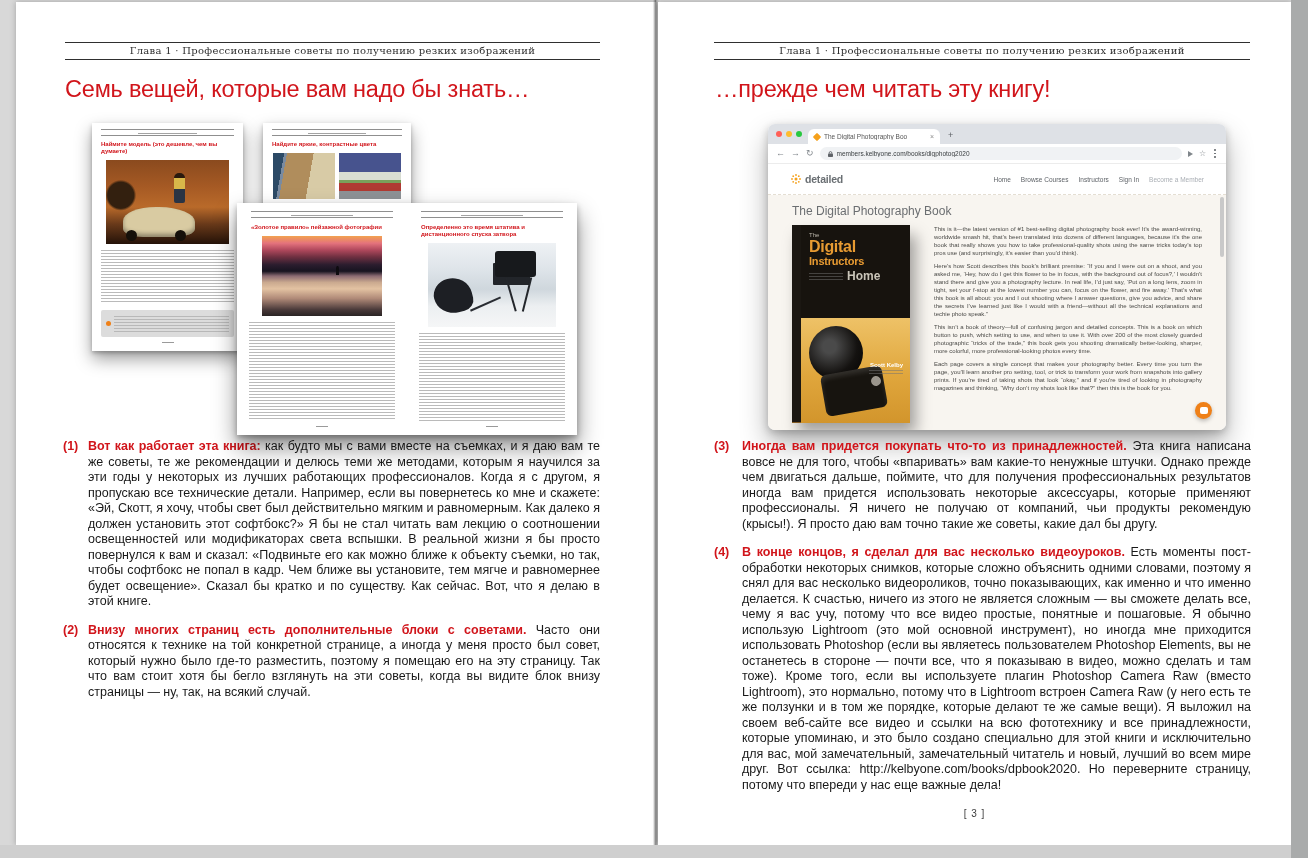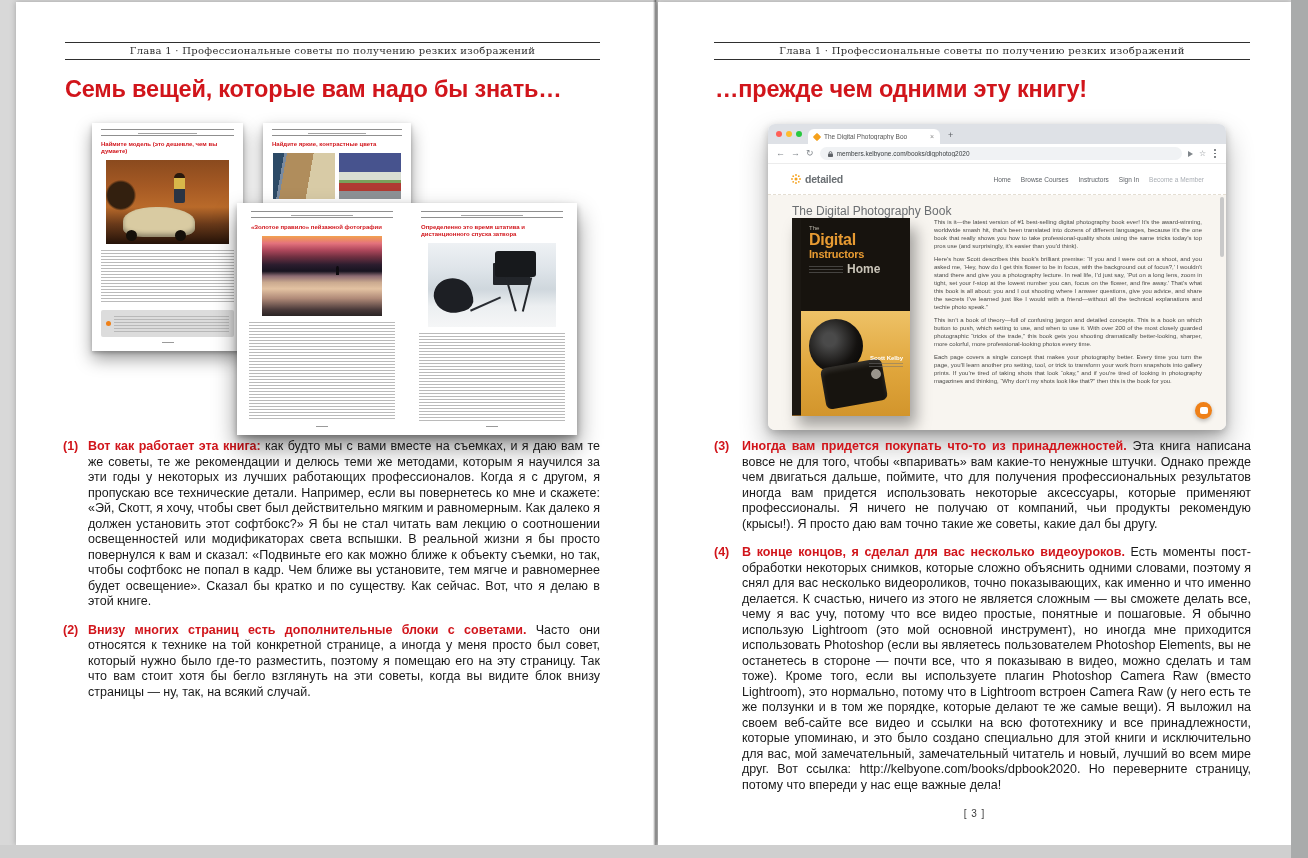--- a/index.html
+++ b/index.html
@@ -22,21 +22,21 @@
         background:linear-gradient(90deg,rgba(0,0,0,0) 0%,rgba(0,0,0,.45) 45%,rgba(0,0,0,.18) 60%,rgba(0,0,0,0) 100%)}
   .strip-r{position:absolute;top:0;left:1291px;width:17px;height:858px;background:#a9abab}
   .strip-b{position:absolute;top:845px;left:0;width:1291px;height:13px;background:#cfcfcf}
 
   
   .chap{position:absolute;top:40px;text-align:center;font-family:"DejaVu Serif",serif;
         font-size:10px;color:#2e2e2e;border-top:1.5px solid #2f2f2f;border-bottom:1.5px solid #2f2f2f;
         padding:2px 0 3px;letter-spacing:.3px}
   .left .chap{left:49px;width:535px}
   .right .chap{left:56px;width:536px}
-  .title{position:absolute;top:74px;font-size:23.5px;font-weight:bold;color:var(--red);letter-spacing:-.2px}
+  .title{position:absolute;top:74px;font-size:23.5px;font-weight:normal;color:var(--red);letter-spacing:-.2px}
   .left .title{left:49px}
   .right .title{left:57px}
   .folio{position:absolute;top:806px;left:0;width:100%;text-align:center;font-size:10px;color:#3c3c3c;letter-spacing:1px}
 
   
   .paras{position:absolute;display:flex;flex-direction:column;gap:13px}
   .left .paras{top:437px;left:47px;width:537px}
   .right .paras{top:437px;left:56px;width:537px}
   .para{display:flex;font-size:12.5px;line-height:15.5px;color:var(--ink)}
   .pnum{flex:none;width:25px;color:var(--red);font-weight:bold}
@@ -121,21 +121,21 @@
   .vdots i{width:1.8px;height:1.8px;border-radius:50%;background:#5f6368}
   .siteheader{height:30px;display:flex;align-items:center;padding:0 22px;background:#fff}
   .logo{display:flex;align-items:center;gap:3px}
   .logo-text{font-size:10.5px;font-weight:bold;color:#6a6f73;letter-spacing:-.2px}
   .ko-nav{margin-left:auto;display:flex;gap:10px}
   .ko-nav-item{font-size:6.5px;color:#5f6368}
   .ko-nav-item:last-child{color:#a9aeb4}
   .divider{border-top:1px dashed #e4ded3}
   .webcontent{position:absolute;top:71px;left:0;right:0;bottom:0;background:#f8f5f0;padding:9px 24px 0}
   .scrollbar{position:absolute;top:2px;right:2px;width:4px;height:60px;background:#c9c9c9;border-radius:2px}
-  .web-heading{font-size:12px;color:#6b6e71;}
+  .web-heading{font-size:12px;color:#6b6e71;margin-bottom:7px}
   .web-row{display:flex;gap:24px}
   .bookcover{flex:none;position:relative;width:118px;height:198px;box-shadow:6px 10px 14px rgba(0,0,0,.35)}
   .spine{position:absolute;left:0;top:0;bottom:0;width:9px;background:#1b1712;
     background-image:linear-gradient(0deg,rgba(232,155,50,.5) 0 1px,transparent 1px 14px)}
   .cfront{position:absolute;left:9px;right:0;top:0;bottom:0;display:flex;flex-direction:column}
   .ctop{height:47%;background:#17130e;padding:7px 8px 0;position:relative}
   .c-the{font-size:6px;color:#b9b4a8}
   .c-digital{font-size:16px;line-height:17px;font-weight:bold;color:#e89b32;letter-spacing:-.3px}
   .c-photo{font-size:11px;line-height:12px;font-weight:bold;color:#e89b32;letter-spacing:-.2px}
   .c-sub{display:flex;align-items:flex-end;gap:4px;margin-top:3px}
@@ -231,21 +231,21 @@
           <span class="pbody"><span class="seg-lead">Внизу многих страниц есть дополнительные блоки с советами. </span><span class="seg-normal">Часто они относятся к технике на той конкретной странице, а иногда у меня просто был совет, который нужно было где-то разместить, поэтому я помещаю его на эту страницу. Так что вам стоит хотя бы бегло взглянуть на эти советы, когда вы видите блок внизу страницы — ну, так, на всякий случай.</span></span>
         </div>
     </div>
 
   </section>
 
   <div class="seam"></div>
 
   <section class="page right">
     <header class="chap">Глава 1 · Профессиональные советы по получению резких изображений</header>
-    <h1 class="title">…прежде чем одними эту книгу!</h1>
+    <h1 class="title">…прежде чем читать эту книгу!</h1>
 
     <div class="browser">
       <div class="tabstrip">
         <div class="lights">
           <span class="light lr"></span>
           <span class="light ly"></span>
           <span class="light lg"></span>
         </div>
         <div class="tab">
           <span class="favicon"></span>

